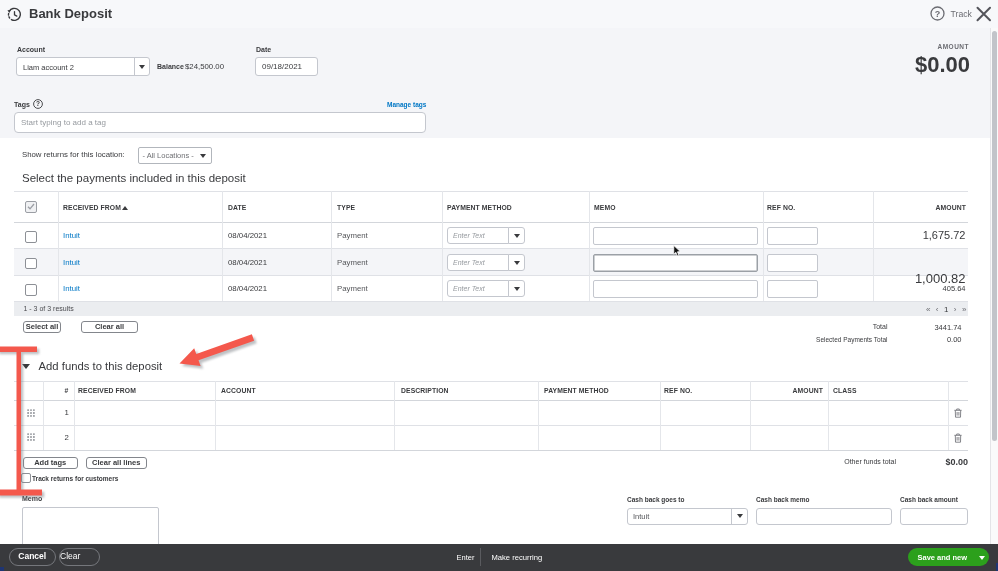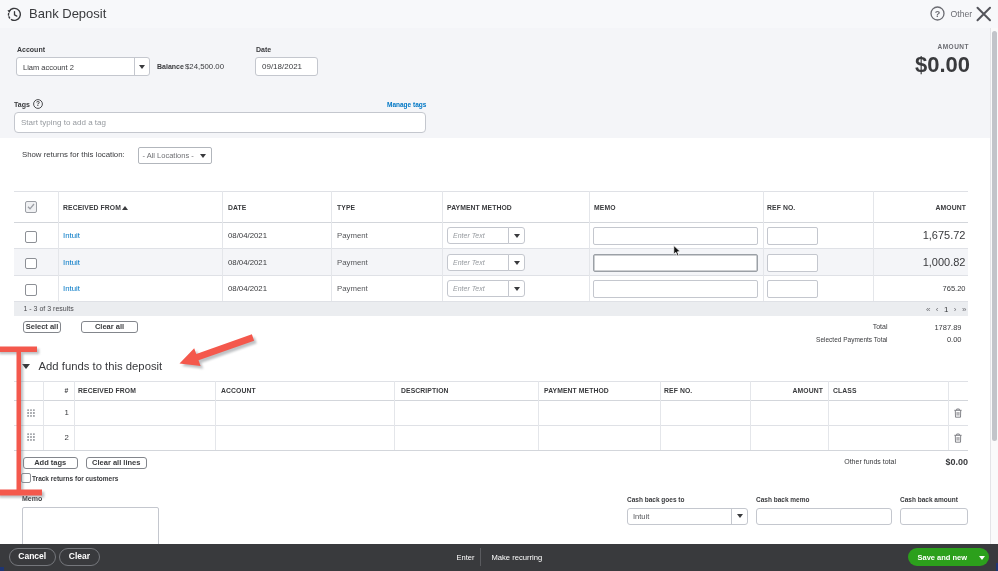--- a/index.html
+++ b/index.html
@@ -24,27 +24,27 @@
 
 <div class="abs" style="left:0;top:28px;width:998px;height:110px;background:#f4f5f8"></div>
 <div class="abs" style="left:0;top:0;width:998px;height:28px;background:#f7f8fa"></div>
 
 <svg class="abs" style="left:7px;top:7px" width="15" height="15" viewBox="0 0 15 15">
   <path d="M2.3 4.2 A6 6 0 1 1 4.4 12.6" fill="none" stroke="#393a3d" stroke-width="1.4" stroke-linecap="round"></path>
   <path d="M1.6 6.5 A6 6 0 0 0 2.6 11" fill="none" stroke="#393a3d" stroke-width="1.4" stroke-dasharray="1.6 1.7" stroke-linecap="round"></path>
   <path d="M7.5 4.6 L7.5 7.9 L9.8 9.1" fill="none" stroke="#393a3d" stroke-width="1.3" stroke-linecap="round"></path>
   <path d="M0.4 3.2 l3.3 -0.3 l-1.2 3.1 z" fill="#393a3d"></path>
 </svg>
-<div class="abs" style="left:29px;top:6px;font-size:13px;font-weight:normal;line-height:15px">Bank Deposit</div>
+<div class="abs" style="left:29px;top:6px;font-size:13px;font-weight:bold;line-height:15px">Bank Deposit</div>
 
 <svg class="abs" style="left:930px;top:6px" width="15" height="15" viewBox="0 0 15 15">
   <circle cx="7.5" cy="7.5" r="6.5" fill="none" stroke="#6b6c72" stroke-width="1.3"></circle>
   <text x="7.5" y="10.8" font-size="9" font-weight="bold" text-anchor="middle" fill="#6b6c72" font-family="Liberation Sans">?</text>
 </svg>
-<div class="abs" style="left:950.5px;top:8.5px;font-size:8.7px;color:#6b6c72;line-height:10px">Other</div>
+<div class="abs" style="left:950.5px;top:8.5px;font-size:8.7px;color:#6b6c72;line-height:10px">Track</div>
 <svg class="abs" style="left:976px;top:6px" width="16" height="16" viewBox="0 0 16 16">
   <path d="M1.5 1.8 L14 14.3 M14 1.8 L1.5 14.3" stroke="#54555b" stroke-width="2" stroke-linecap="round"></path>
 </svg>
 
 <div class="lbl" style="left:17px;top:46px">Account</div>
 <div class="inpt" style="left:16px;top:57px;width:134px;height:19px"></div>
 <div class="abs" style="left:23px;top:62.5px;font-size:7.5px;line-height:9px;color:#393a3d">Liam account 2</div>
 <div class="abs" style="left:134px;top:58px;width:1px;height:17px;background:#c4c7ce"></div>
 <div class="abs caret" style="left:139px;top:65px"></div>
 
@@ -65,20 +65,21 @@
 </svg>
 <div class="abs" style="left:387px;top:100.5px;font-size:6.5px;font-weight:bold;color:#0077c5;line-height:8px">Manage tags</div>
 <div class="inpt" style="left:14px;top:112px;width:412px;height:21px;border-radius:4px"></div>
 <div class="abs" style="left:21px;top:118px;font-size:8px;color:#969a9f;line-height:9px">Start typing to add a tag</div>
 
 <div class="abs" style="left:22px;top:150px;font-size:7.8px;line-height:9px">Show returns for this location:</div>
 <div class="inpt" style="left:137.5px;top:146.5px;width:74px;height:17.5px;border-color:#b2b6bc;border-radius:2px"></div>
 <div class="abs" style="left:142.5px;top:151px;font-size:7.5px;color:#6f7074;line-height:9px">- All Locations -</div>
 <div class="abs caret" style="left:199.5px;top:153.5px"></div>
 
+<div class="abs" style="left:22px;top:170.5px;font-size:11.5px;color:#393a3d;line-height:14px">Select the payments included in this deposit</div>
 
 <div class="abs" style="left:14px;top:248px;width:954px;height:26.5px;background:#f4f5f8"></div>
 <div class="hline" style="top:191px"></div>
 <div class="hline" style="top:221.5px;background:#d3d6db"></div>
 <div class="hline" style="top:248px"></div>
 <div class="hline" style="top:274.5px"></div>
 <div class="hline" style="top:301px"></div>
 <div class="vline" style="left:58px;top:191px;height:110px"></div>
 <div class="vline" style="left:222px;top:191px;height:110px"></div>
 <div class="vline" style="left:331px;top:191px;height:110px"></div>
@@ -115,42 +116,42 @@
 <div class="cbx" style="left:25px;top:257.5px"></div>
 <div class="cell link" style="left:63px;top:258px">Intuit</div>
 <div class="cell" style="left:228px;top:258px">08/04/2021</div>
 <div class="cell" style="left:337px;top:258px;color:#55565a">Payment</div>
 <div class="inpt" style="left:447px;top:254px;width:62px;height:17px;border-radius:3px 0 0 3px"></div>
 <div class="inpt" style="left:508px;top:254px;width:17px;height:17px;border-radius:0 3px 3px 0"></div>
 <div class="abs ph" style="left:453px;top:258.5px;font-size:7px;line-height:8px">Enter Text</div>
 <div class="abs caret" style="left:513.5px;top:260.5px;border-top-width:4px;border-left-width:3px;border-right-width:3px"></div>
 <div class="inpt" style="left:593px;top:254px;width:165px;height:18px;border-radius:2px;border-color:#9ba0a6;box-shadow:inset 0 0 0 0.5px #9ba0a6"></div>
 <div class="inpt" style="left:767px;top:254px;width:51px;height:17.5px;border-radius:2px"></div>
-<div class="cell" style="right:32.5px;top:258px;font-size:11px">1,000.82</div>
+<div class="cell" style="right:32.5px;top:274px;font-size:13px">1,000.82</div>
 
 <div class="cbx" style="left:25px;top:284px"></div>
 <div class="cell link" style="left:63px;top:284px">Intuit</div>
 <div class="cell" style="left:228px;top:284px">08/04/2021</div>
 <div class="cell" style="left:337px;top:284px;color:#55565a">Payment</div>
 <div class="inpt" style="left:447px;top:280px;width:62px;height:17px;border-radius:3px 0 0 3px"></div>
 <div class="inpt" style="left:508px;top:280px;width:17px;height:17px;border-radius:0 3px 3px 0"></div>
 <div class="abs ph" style="left:453px;top:284.5px;font-size:7px;line-height:8px">Enter Text</div>
 <div class="abs caret" style="left:513.5px;top:286.5px;border-top-width:4px;border-left-width:3px;border-right-width:3px"></div>
 <div class="inpt" style="left:593px;top:280px;width:165px;height:17.5px;border-radius:2px"></div>
 <div class="inpt" style="left:767px;top:280px;width:51px;height:17.5px;border-radius:2px"></div>
-<div class="cell" style="right:32.5px;top:284px;font-size:7.5px">765.20</div>
+<div class="cell" style="right:32.5px;top:284px;font-size:7.5px">405.64</div>
 
 <div class="abs" style="left:14px;top:302px;width:954px;height:13.5px;background:#ebedf0"></div>
 <div class="abs" style="left:23.5px;top:305px;font-size:7px;color:#4a4b4f;line-height:8px">1 - 3 of 3 results</div>
 <div class="abs" style="right:30px;top:304.5px;font-size:8px;color:#6b6c72;letter-spacing:1.6px;line-height:9px">« ‹ <span style="color:#393a3d">1</span> › »</div>
 
 <div class="btn" style="left:23px;top:320.5px;width:38px">Select all</div>
 <div class="btn" style="left:81px;top:320.5px;width:57px">Clear all</div>
 <div class="abs" style="right:110.5px;top:323px;font-size:7px;line-height:8px">Total</div>
-<div class="abs" style="right:36.5px;top:322.5px;font-size:7.5px;line-height:9px">1787.89</div>
+<div class="abs" style="right:36.5px;top:322.5px;font-size:7.5px;line-height:9px">3441.74</div>
 <div class="abs" style="right:110.5px;top:335.5px;font-size:6.5px;line-height:8px">Selected Payments Total</div>
 <div class="abs" style="right:36.5px;top:335px;font-size:7.5px;line-height:9px">0.00</div>
 
 <div class="abs" style="left:22px;top:364px;width:0;height:0;border-left:4px solid transparent;border-right:4px solid transparent;border-top:5.5px solid #393a3d"></div>
 <div class="abs" style="left:38.5px;top:360px;font-size:11.3px;color:#393a3d;line-height:13px">Add funds to this deposit</div>
 
 <div class="hline" style="top:381px"></div>
 <div class="hline" style="top:399.5px;background:#d3d6db"></div>
 <div class="hline" style="top:424.5px"></div>
 <div class="hline" style="top:449.5px;background:#d3d6db"></div>
@@ -227,21 +228,21 @@
 <div class="abs caret" style="left:736.5px;top:514px;border-top-width:4px;border-left-width:3px;border-right-width:3px"></div>
 
 <div class="lbl" style="left:756px;top:496px;font-size:6.5px">Cash back memo</div>
 <div class="inpt" style="left:756px;top:508px;width:136px;height:16.5px"></div>
 
 <div class="lbl" style="left:900px;top:496px;font-size:6.5px">Cash back amount</div>
 <div class="inpt" style="left:900px;top:508px;width:68px;height:16.5px"></div>
 
 <div class="abs" style="left:0;top:543.5px;width:998px;height:27.5px;background:#393a3d"></div>
 <div class="abs" style="left:9px;top:548px;width:46.5px;height:17.5px;border:1px solid #75777c;border-radius:9px;color:#fff;font-size:8.5px;font-weight:bold;text-align:center;line-height:15.5px">Cancel</div>
-<div class="abs" style="left:59px;top:548px;width:41px;height:17.5px;border:1px solid #75777c;border-radius:9px;color:#fff;font-size:8.5px;font-weight:bold;text-align:center;line-height:15.5px">Clear</div>
+<div class="abs" style="left:59px;top:548px;width:41px;height:17.5px;border:1px solid #75777c;border-radius:9px;color:#fff;font-size:8.5px;font-weight:normal;line-height:15.5px">Clear</div>
 <div class="abs" style="left:456.5px;top:553px;color:#fff;font-size:7.5px;line-height:9px">Enter</div>
 <div class="abs" style="left:480px;top:548px;width:1px;height:18px;background:#5a5b5f"></div>
 <div class="abs" style="left:491.5px;top:553px;color:#fff;font-size:7.6px;line-height:9px">Make recurring</div>
 <div class="abs" style="left:908px;top:548px;width:81px;height:18px;background:#2ca01c;border-radius:9px"></div>
 <div class="abs" style="left:917.5px;top:553px;color:#fff;font-size:7.5px;font-weight:bold;line-height:9px">Save and new</div>
 <div class="abs" style="left:979px;top:555.5px;width:0;height:0;border-left:3.2px solid transparent;border-right:3.2px solid transparent;border-top:4.2px solid #fff"></div>
 
 <div class="abs" style="left:990px;top:28px;width:8px;height:515.5px;background:#fafafa;border-left:1px solid #e4e4e7"></div>
 <div class="abs" style="left:992px;top:31px;width:5px;height:410px;background:#c2c4c9;border-radius:2.5px"></div>
 

